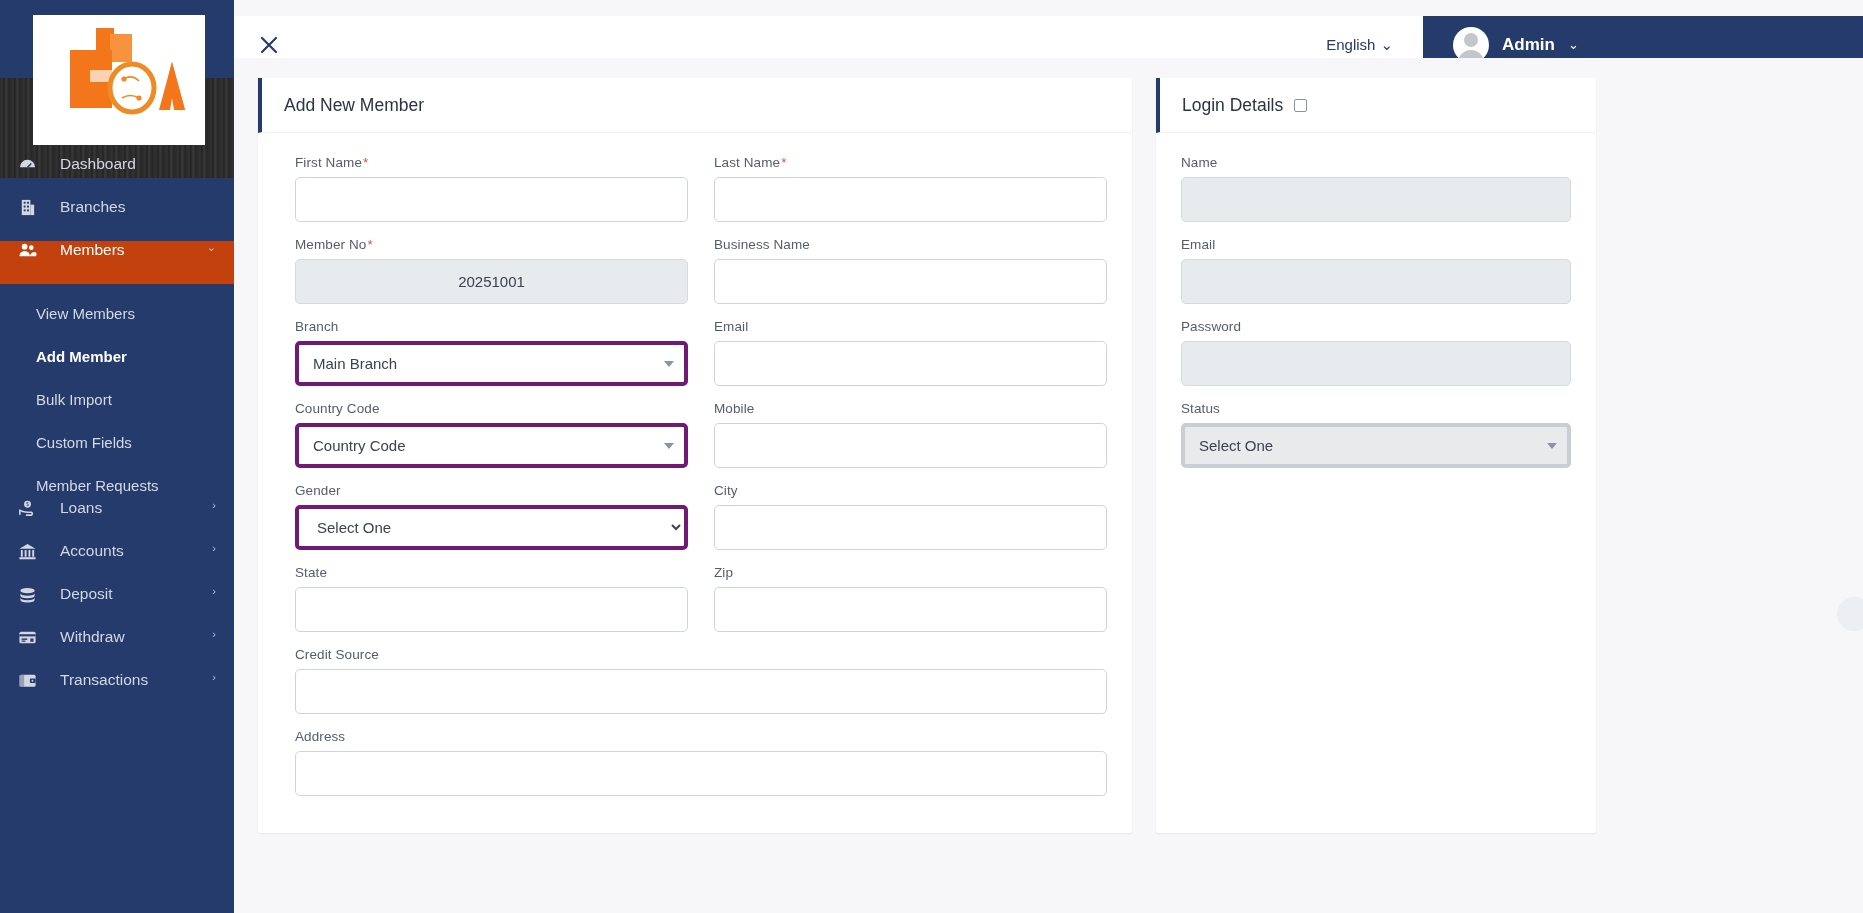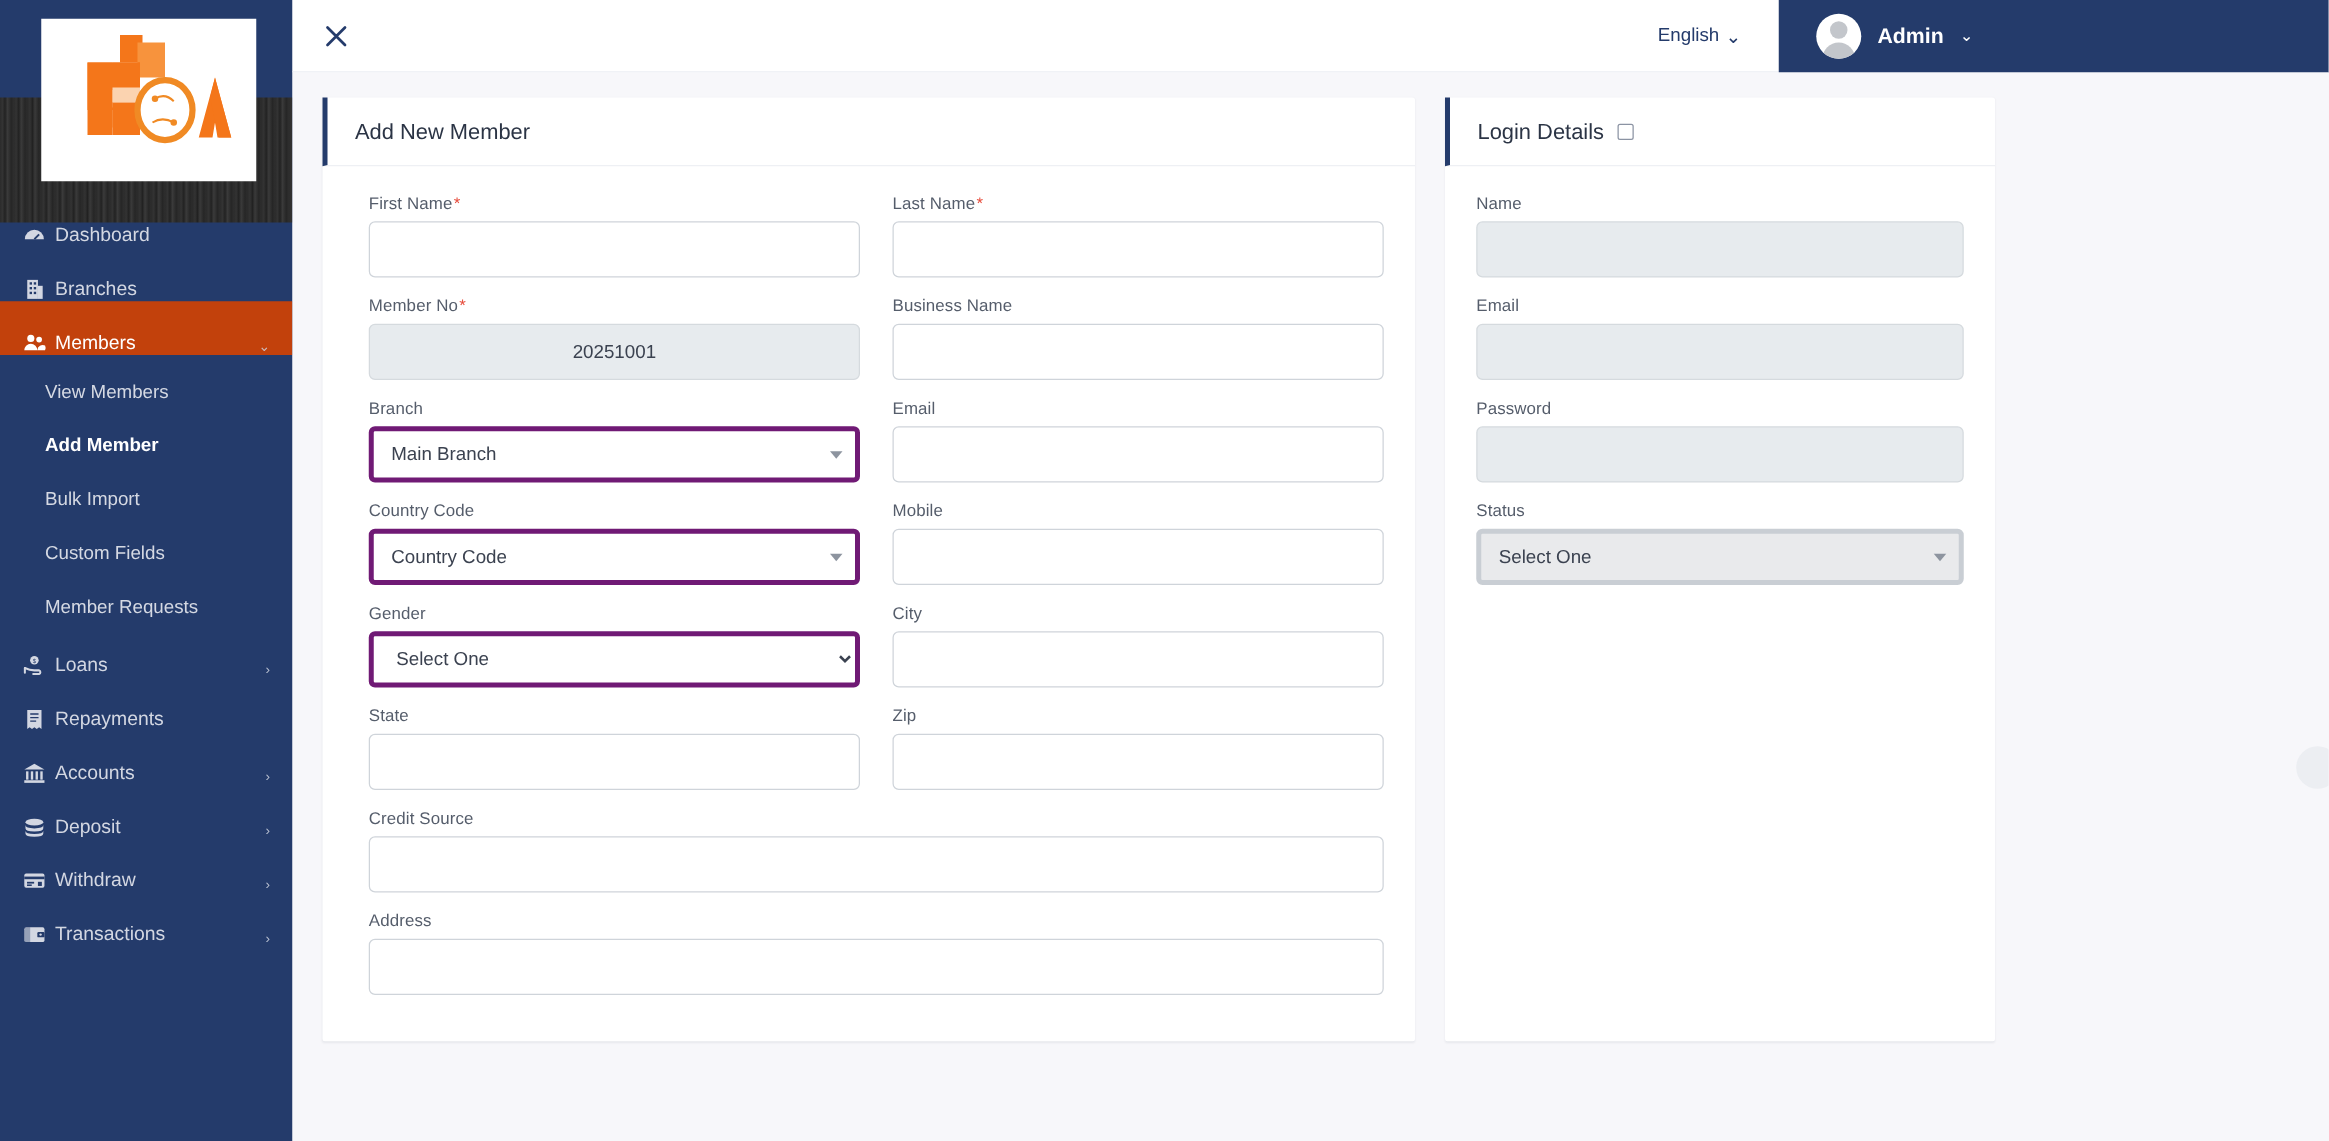--- a/index.html
+++ b/index.html
@@ -25,45 +25,46 @@
   }
   #logo-card {
     position:absolute; left:33px; top:15px; width:172px; height:130px;
     background:#ffffff; z-index:3;
     display:flex; align-items:center; justify-content:center;
   }
   #logo-card svg { display:block; }
 
   #nav { position:absolute; left:0; top:155px; width:234px; }
   .nav-item {
-    display:flex; align-items:flex-end;
+    display:flex; align-items:flex-start;
     height:43px; padding:0 18px;
     color:#d3d7e2; font-size:15.5px; cursor:pointer;
     position:relative;
+    gap:16px;
   }
   .nav-item .nav-icon {
     width:26px; flex:0 0 26px; display:flex; align-items:center;
     color:#d3d7e2;
   }
   .nav-item .nav-label { flex:1; white-space:nowrap; }
   .nav-item .nav-caret { font-size:11px; color:#cfd4e0; opacity:.85; }
   .nav-item.active {
     background:#c2410c; color:#ffffff;
   }
   .nav-item.active .nav-icon { color:#ffffff; }
   .nav-sub {
     display:flex; align-items:center;
     height:43px; padding:16px 18px 0 36px;
     color:#d5d9e3; font-size:15px; cursor:pointer;
   }
   .nav-sub.current { color:#ffffff; font-weight:bold; }
 
   
   #header {
-    position:absolute; left:234px; top:0; right:0; height:58px;
+    position:absolute; left:234px; top:16px; right:0; height:58px;
     background:#ffffff; border-bottom:1px solid #eceef3;
     display:flex; align-items:center;
   }
   #sidebar-toggle {
     width:22px; height:22px; margin-left:24px;
     display:flex; align-items:center; justify-content:center;
     cursor:pointer;
   }
   #header-spacer { flex:1; }
   #lang-select {
@@ -248,33 +249,20 @@
             <path d="M2 12 q4 2 8 2 h4 a1.6 1.6 0 0 1 0 3 h-5" stroke="currentColor" fill="none" stroke-width="1.7" stroke-linecap="round" stroke-linejoin="round"></path>
             <path d="M2 12 l0 4" stroke="currentColor" fill="none" stroke-width="1.7" stroke-linecap="round" stroke-linejoin="round"></path>
           </svg>
         </span>
         <span class="nav-label">Loans</span>
         <span class="nav-caret">›</span>
       </div>
       <div class="nav-item">
         <span class="nav-icon">
           <svg width="19" height="19" viewBox="0 0 20 20">
-            <path d="M4 2 h12 v16 l-2 -1.4 l-2 1.4 l-2 -1.4 l-2 1.4 l-2 -1.4 l-2 1.4z" fill="currentColor"></path>
-            <g stroke="#243b6b" stroke-width="1.2">
-              <path d="M6.5 5.5 h7"></path>
-              <path d="M6.5 8.5 h7"></path>
-              <path d="M6.5 11.5 h5"></path>
-            </g>
-          </svg>
-        </span>
-        <span class="nav-label">Repayments</span>
-      </div>
-      <div class="nav-item">
-        <span class="nav-icon">
-          <svg width="19" height="19" viewBox="0 0 20 20">
             <path d="M10 2 L18.5 7 H1.5z" fill="currentColor"></path>
             <rect x="3" y="8.5" width="2" height="7" fill="currentColor"></rect>
             <rect x="7" y="8.5" width="2" height="7" fill="currentColor"></rect>
             <rect x="11" y="8.5" width="2" height="7" fill="currentColor"></rect>
             <rect x="15" y="8.5" width="2" height="7" fill="currentColor"></rect>
             <rect x="1.5" y="16" width="17" height="2.2" fill="currentColor"></rect>
           </svg>
         </span>
         <span class="nav-label">Accounts</span>
         <span class="nav-caret">›</span>

